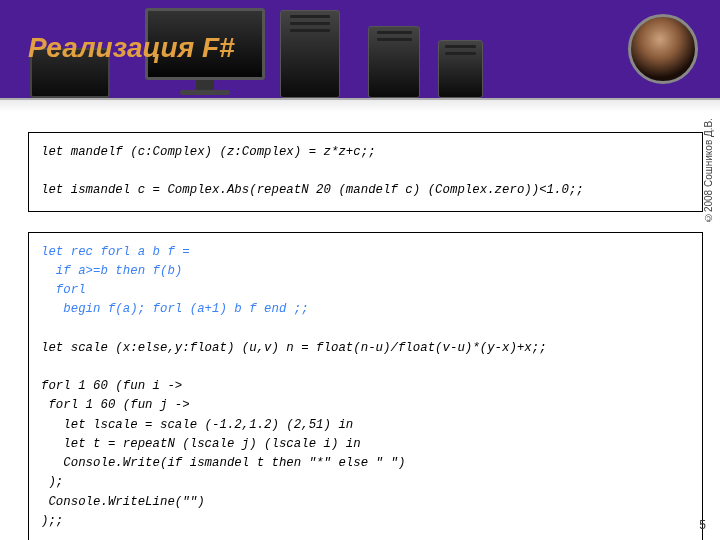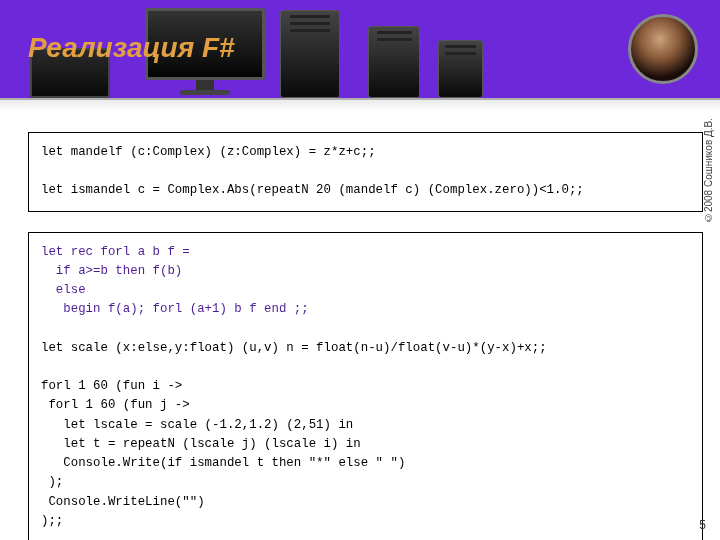--- a/index.html
+++ b/index.html
@@ -7,21 +7,21 @@
     width: 720px;
     height: 540px;
     background: #fff;
     font-family: Arial, sans-serif;
     position: relative;
     overflow: hidden;
   }
   .header {
     width: 100%;
     height: 98px;
-    background: #6d28d9;
+    background: #4c1d95;
     position: relative;
     overflow: hidden;
   }
   .title {
     position: absolute;
     left: 28px;
     top: 32px;
     font-size: 28px;
     font-weight: bold;
     font-style: italic;
@@ -68,33 +68,34 @@
     position: absolute; left: 0; top: 98px; width: 100%; height: 2px;
     background: #bfbfbf;
   }
   .header-shadow {
     position: absolute; left: 0; top: 98px; width: 100%; height: 14px;
     background: linear-gradient(#00000018, transparent);
   }
   .content {
     position: absolute; left: 0; top: 118px; right: 0; bottom: 0;
     padding: 14px 17px 20px 28px;
+    font-style: italic;
   }
   .code-box {
     border: 1px solid #000;
     padding: 10px 12px;
     font-family: "Courier New", monospace;
     font-size: 12.4px;
     line-height: 1.55;
     white-space: pre;
     color: #000;
     margin-bottom: 20px;
     overflow: hidden;
   }
-  .code-box .faded { color: #4c1d95; }
+  .code-box .faded { color: #3b82f6; }
   .side-copyright {
     position: absolute;
     right: 6px; top: 118px;
     font-size: 10px; color: #444;
     writing-mode: vertical-rl;
     transform: rotate(180deg);
   }
   .page-num {
     position: absolute;
     right: 14px; bottom: 8px;
@@ -137,21 +138,21 @@
 <div class="side-copyright">©2008 Сошников Д.В.</div>
 
 <div class="content">
 
   <div class="code-box"><span>let mandelf (c:Complex) (z:Complex) = z*z+c;;</span>
 <span></span>
 <span>let ismandel c = Complex.Abs(repeatN 20 (mandelf c) (Complex.zero))&lt;1.0;;</span></div>
 
   <div class="code-box"><span class="faded">let rec forl a b f =</span>
 <span class="faded">  if a&gt;=b then f(b)</span>
-<span class="faded">  else</span>
+<span class="faded">  forl</span>
 <span class="faded">   begin f(a); forl (a+1) b f end ;;</span>
 <span></span>
 <span>let scale (x:else,y:float) (u,v) n = float(n-u)/float(v-u)*(y-x)+x;;</span>
 <span></span>
 <span>forl 1 60 (fun i -&gt;</span>
 <span> forl 1 60 (fun j -&gt;</span>
 <span>   let lscale = scale (-1.2,1.2) (2,51) in</span>
 <span>   let t = repeatN (lscale j) (lscale i) in</span>
 <span>   Console.Write(if ismandel t then "*" else " ")</span>
 <span> );</span>

